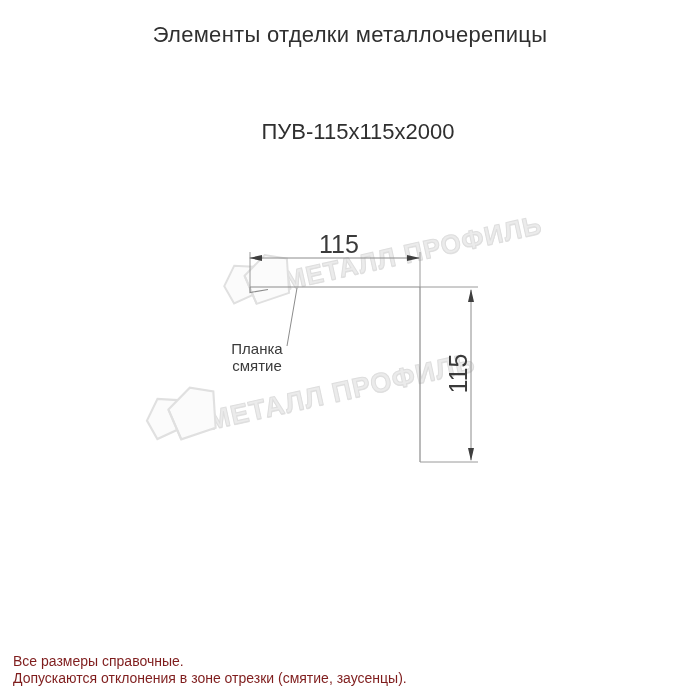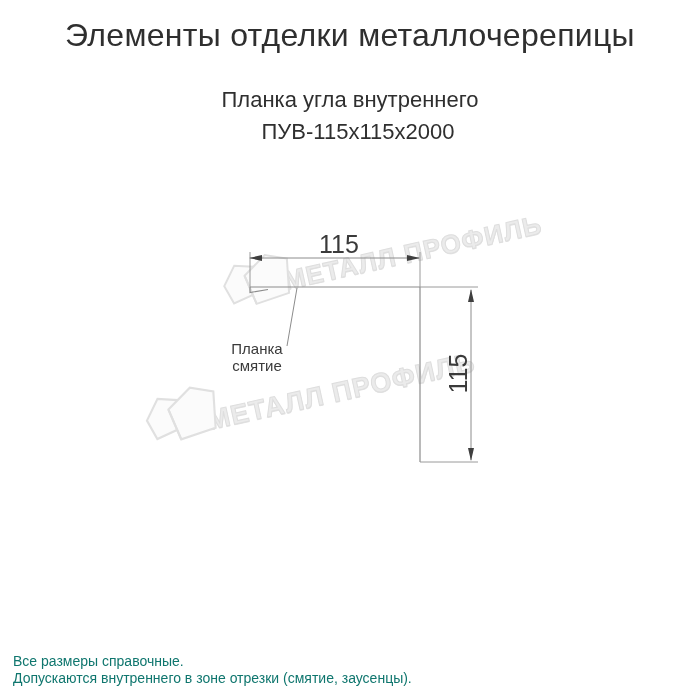--- a/index.html
+++ b/index.html
@@ -14,21 +14,21 @@
     background: #ffffff;
     overflow: hidden;
     font-family: "Liberation Sans", sans-serif;
     color: #333333;
   }
   .abs { position: absolute; }
 
   .page-title {
     left: 0; right: 0; top: 20px;
     text-align: center;
-    font-size: 32px;
+    font-size: 22px;
     line-height: 30px;
     letter-spacing: 0.3px;
     color: #2f2f2f;
   }
   .product-name {
     left: 0; right: 0; top: 87px;
     text-align: center;
     font-size: 22px;
     line-height: 25px;
     color: #2f2f2f;
@@ -89,32 +89,31 @@
     line-height: 16.5px;
     text-align: center;
     color: #3a3a3a;
   }
   .face-label span { display: block; }
 
   .footer-note {
     left: 13px;
     font-size: 14px;
     line-height: 15px;
-    color: #0f766e;
+    color: #7f1d1d;
   }
   .note-1 { top: 654px; }
   .note-2 { top: 671px; }
 </style>
 </head>
 <body>
 
 <div class="page">
 
   <div class="abs page-title">Элементы отделки металлочерепицы</div>
-  <div class="abs product-name">Планка угла внутреннего</div>
   <div class="abs product-model">ПУВ-115х115х2000</div>
 
   <div class="abs watermark-text watermark-a">МЕТАЛЛ ПРОФИЛЬ</div>
   <div class="abs watermark-text watermark-b">МЕТАЛЛ ПРОФИЛЬ</div>
 
   <svg class="abs drawing-layer" width="700" height="700" viewBox="0 0 700 700" xmlns="http://www.w3.org/2000/svg">
 
     <g transform="translate(213,262) rotate(-12)" fill="#fbfbfb" stroke="#e0e0e0" stroke-width="2">
       <path d="M6,26 L20,8 L38,13 L34,40 L12,45 Z"></path>
       <path d="M28,20 L52,4 L73,12 L68,46 L34,50 Z"></path>
@@ -156,15 +155,15 @@
 
   <div class="abs dim-label dim-top">115</div>
   <div class="abs dim-label dim-right">115</div>
 
   <div class="abs face-label">
     <span>Планка</span>
     <span>смятие</span>
   </div>
 
   <div class="abs footer-note note-1">Все размеры справочные.</div>
-  <div class="abs footer-note note-2">Допускаются внутреннего в зоне отрезки (смятие, заусенцы).</div>
+  <div class="abs footer-note note-2">Допускаются отклонения в зоне отрезки (смятие, заусенцы).</div>
 
 </div>
 
 </body></html>

